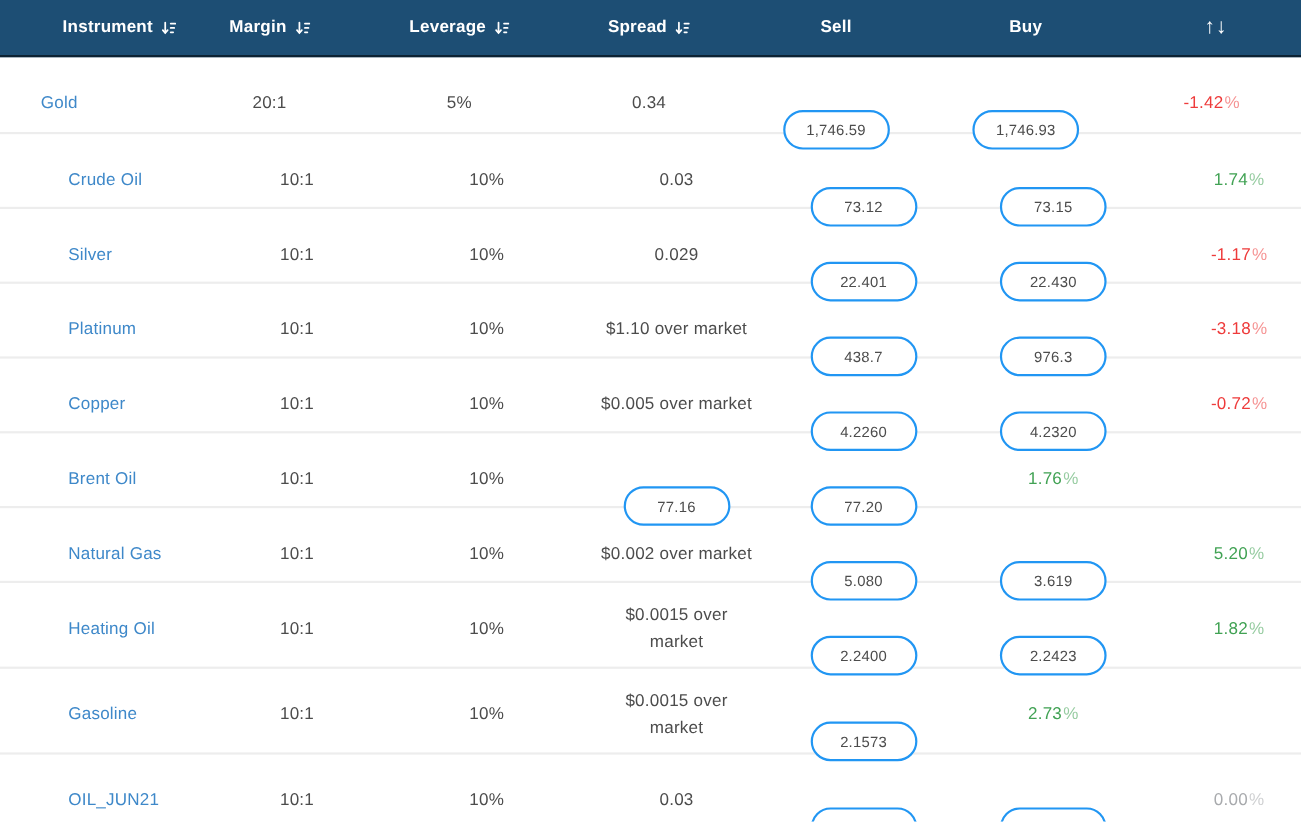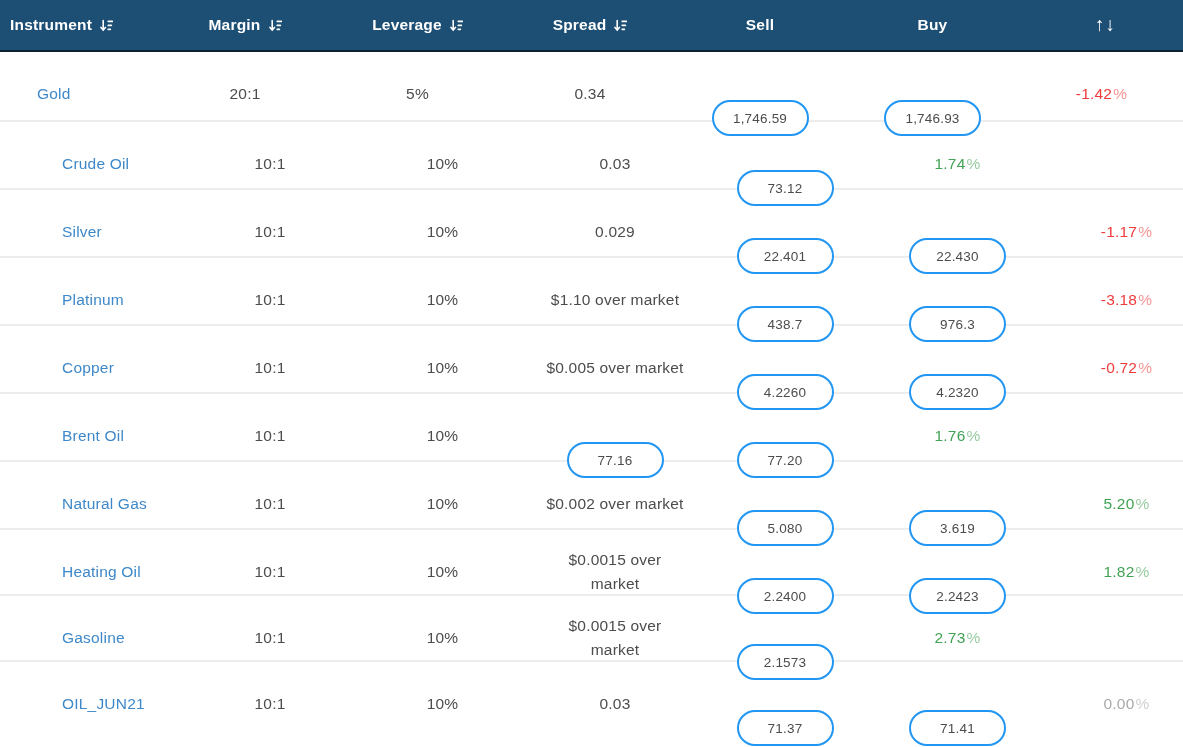--- a/index.html
+++ b/index.html
@@ -14,31 +14,31 @@
     box-sizing:border-box;
     align-items:center;
     background:var(--header-bg,#1d4e74);
     border-bottom:2px solid var(--header-border,#0c2233);
     color:var(--header-text,#ffffff);
     font-size:15.5px;
     font-weight:700;
     letter-spacing:.2px;
   }
   .th{display:flex;align-items:center;justify-content:center;gap:8px;height:100%;}
-  .th-first{justify-content:flex-start;padding-left:10px;}
+  .th-first{justify-content:flex-end;padding-left:10px;}
   .updown-glyph{font-size:19px;font-weight:400;letter-spacing:1px;}
 
   .tr{
     display:grid;
     grid-template-columns:160px 170px 175px 170px 170px 175px 163px;
     height:68px;
     box-sizing:border-box;
     align-items:center;
   }
-  .tr.tall{height:66px;}
+  .tr.tall{height:78px;}
   .tr + .tr{border-top:2px solid var(--divider,#ededed);padding-left:25px;}
 
   .td{
     display:flex;align-items:center;justify-content:center;
     font-size:15.5px;color:var(--body-text,#4c4c4c);letter-spacing:.2px;
   }
   .td-instrument{justify-content:flex-start;padding-left:37px;}
   .instrument-link{color:var(--link-blue,#3e88c9);cursor:pointer;text-decoration:none;}
 
   .spread-text{white-space:pre-line;text-align:center;line-height:24px;}
@@ -156,20 +156,23 @@
       <a class="instrument-link">Crude Oil</a>
     </div>
     <div class="td td-leverage">10:1</div>
     <div class="td td-margin">10%</div>
     <div class="td td-spread">
       <span class="spread-text">0.03</span>
     </div>
     <div class="td td-sell">
       <button class="pill pill-sell">73.12</button>
     </div>
+    <div class="td td-buy">
+      <button class="pill pill-buy">73.15</button>
+    </div>
     <div class="td td-change up">
       <span class="chg-val">1.74</span>
       <span class="chg-suffix">%</span>
     </div>
   </div>
       <div class="tr">
     <div class="td td-instrument">
       <a class="instrument-link">Silver</a>
     </div>
     <div class="td td-leverage">10:1</div>

